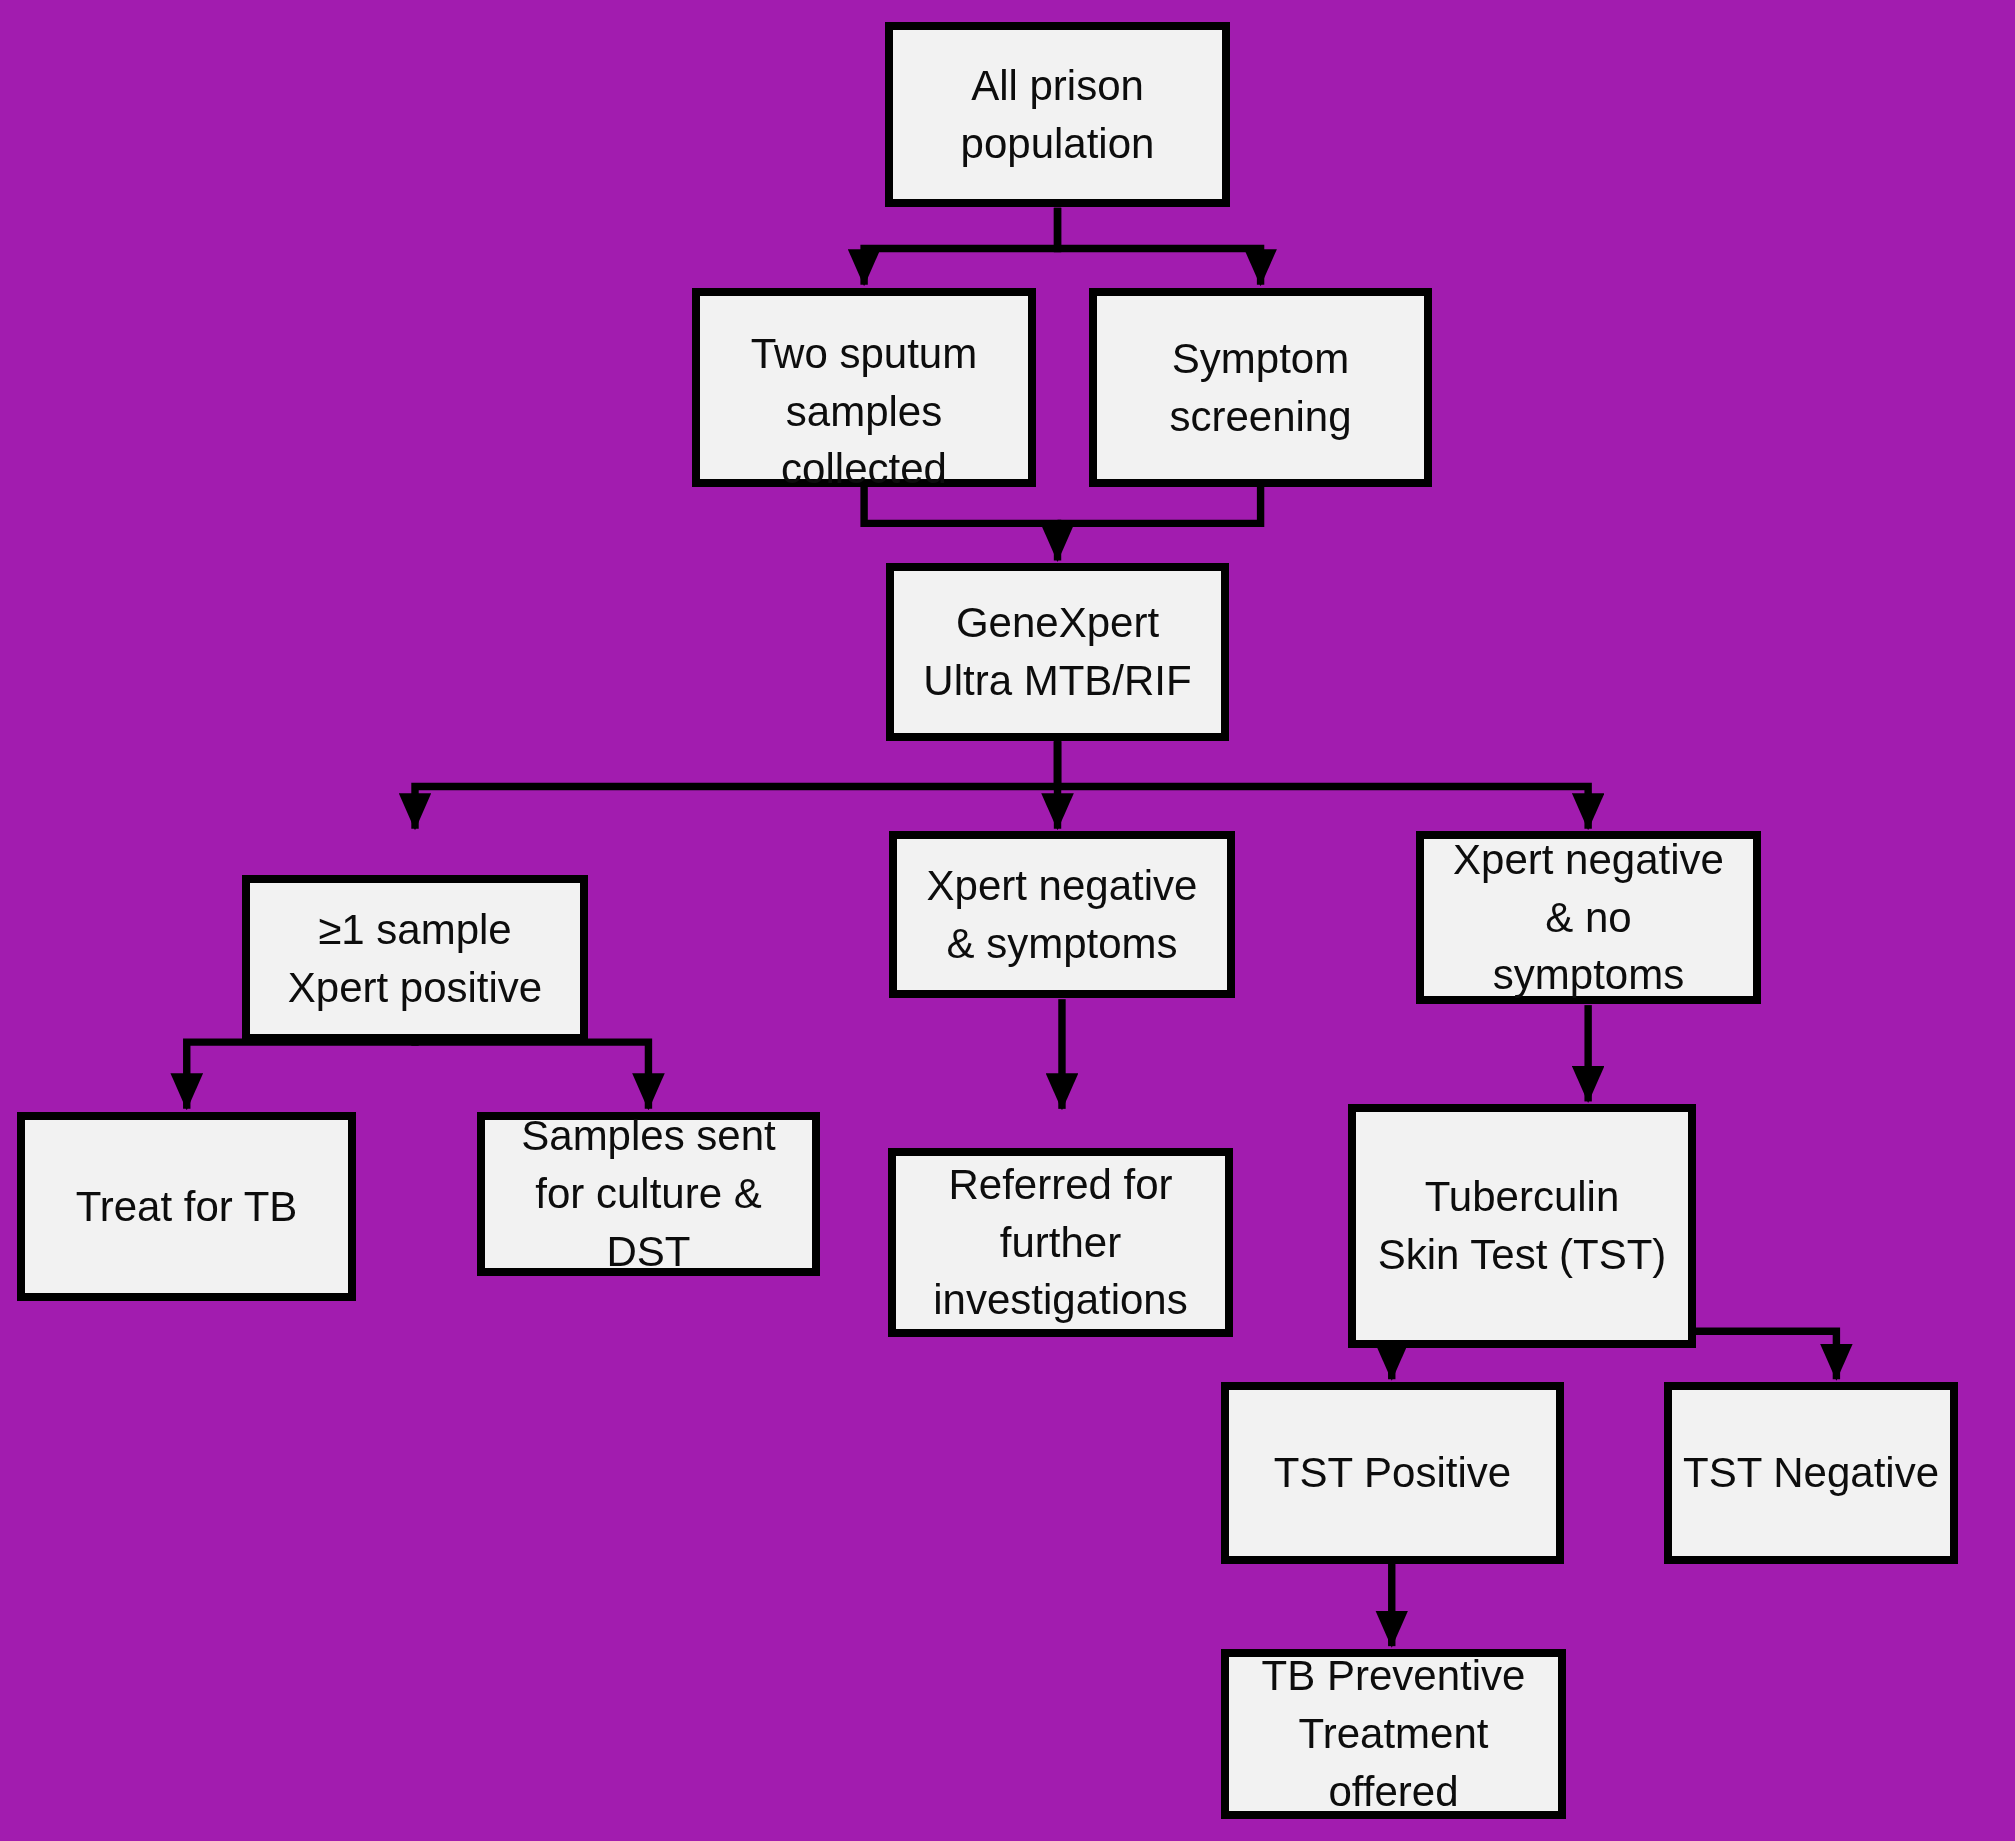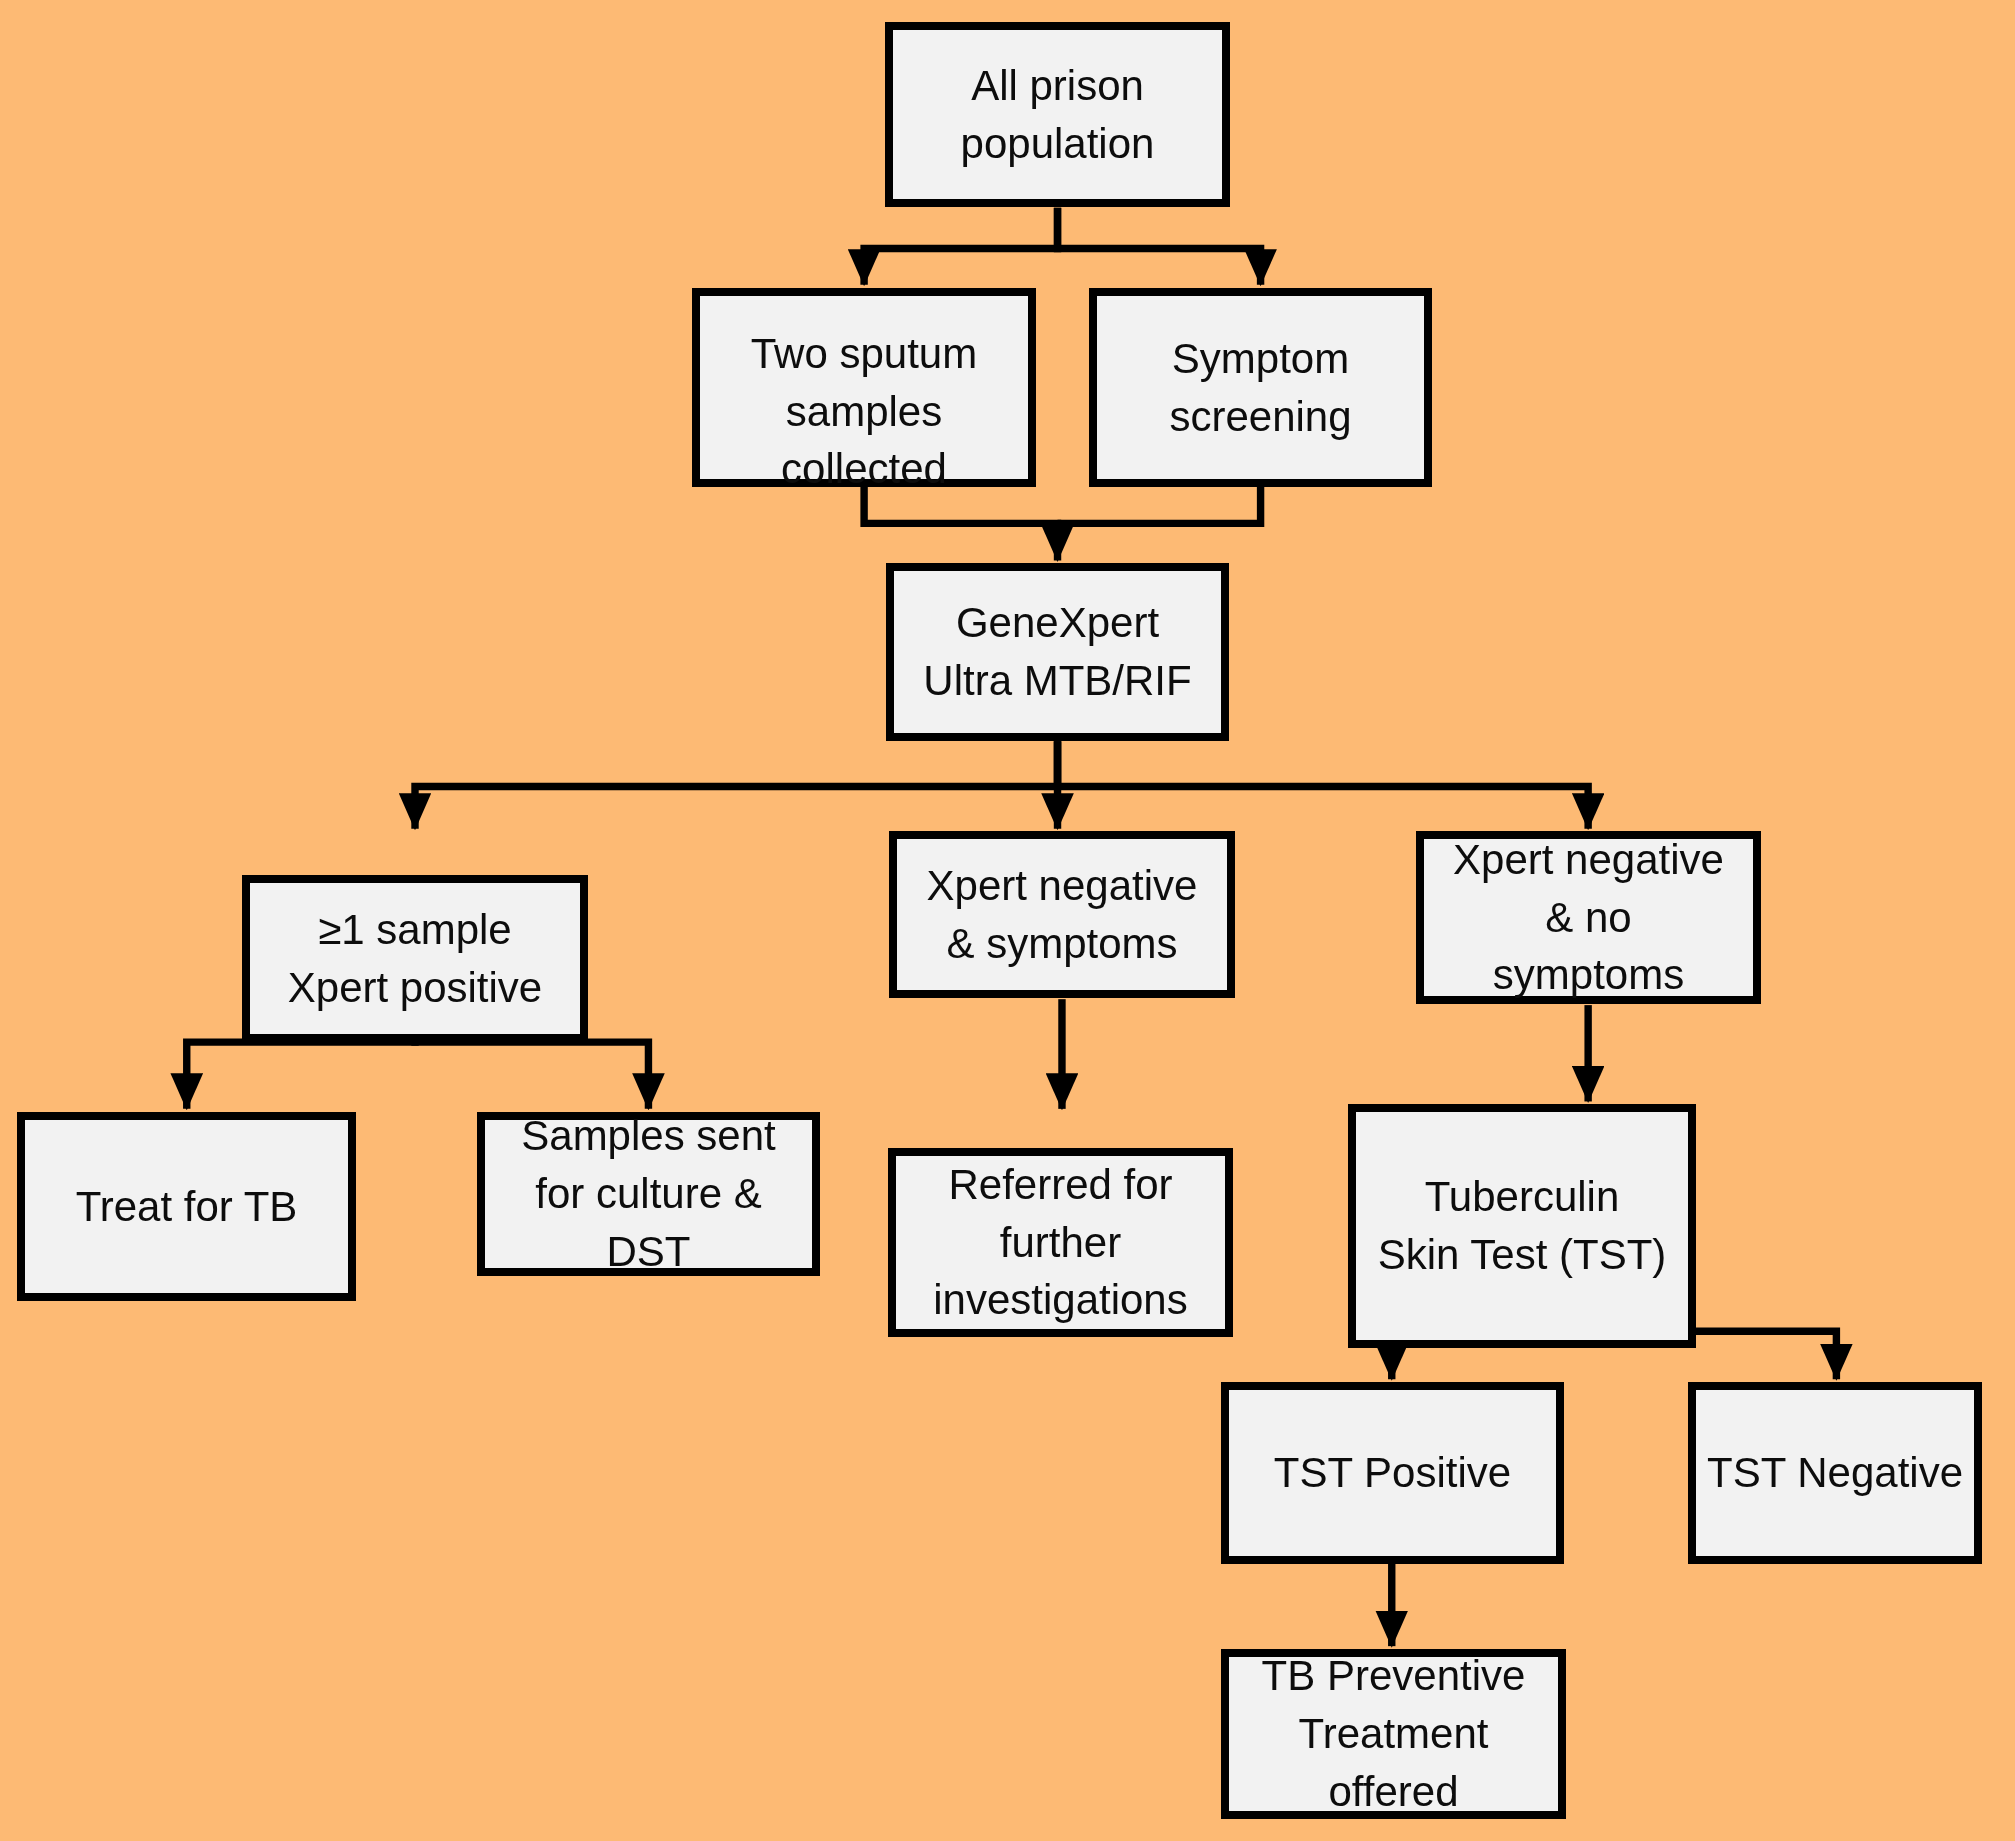--- a/index.html
+++ b/index.html
@@ -44,21 +44,21 @@
     font-size: 42px;
     line-height: 1.38;
     color: #0d0d0d;
     padding: 0 7.4px;
     letter-spacing: 0px;
   }
 </style>
 </head>
 <body>
 
-<div id="canvas" style="--box-fill: #f2f2f2; --box-border: #000000; --line-color: #000000; width: 2015px; height: 1842px; background: #fdba74;">
+<div id="canvas" style="--box-fill: #f2f2f2; --box-border: #000000; --line-color: #000000; width: 2015px; height: 1842px; background: #a21caf;">
   <svg id="connectors" xmlns="http://www.w3.org/2000/svg" viewBox="0 0 2719 2485">
     <defs>
       <marker id="arrowhead" markerWidth="5" markerHeight="4.4" refX="4.8" refY="2.2" orient="auto" markerUnits="strokeWidth">
         <path d="M0,0 L5,2.2 L0,4.4 Z" fill="#000000"></path>
       </marker>
     </defs>
   <path d="M1427,280 L1427,335 L1166,335 L1166,384" class="edge" marker-end="url(#arrowhead)"></path>
       <path d="M1427,280 L1427,335 L1701,335 L1701,384" class="edge" marker-end="url(#arrowhead)"></path>
       <path d="M1166,656 L1166,706 L1427,706 L1427,756" class="edge" marker-end="url(#arrowhead)"></path>
       <path d="M1701,656 L1701,706 L1427,706" class="edge"></path>
@@ -116,21 +116,21 @@
 further
 investigations</span>
     </div>
     <div class="node" style="left: 1348px; top: 1104px; width: 348px; height: 244px; text-align: center;">
       <span class="node-label" style="color: rgb(13, 13, 13);">Tuberculin
 Skin Test (TST)</span>
     </div>
     <div class="node" style="left: 1221px; top: 1382px; width: 343px; height: 182px;">
       <span class="node-label" style="color: rgb(13, 13, 13);">TST Positive</span>
     </div>
-    <div class="node" style="left: 1664px; top: 1382px; width: 294px; height: 182px; margin-left: 24px;">
+    <div class="node" style="left: 1664px; top: 1382px; width: 294px; height: 182px;">
       <span class="node-label" style="color: rgb(13, 13, 13);">TST Negative</span>
     </div>
     <div class="node" style="left: 1221px; top: 1649px; width: 345px; height: 170px;">
       <span class="node-label" style="color: rgb(13, 13, 13);">TB Preventive
 Treatment
 offered</span>
     </div>
   </div>
 
 

